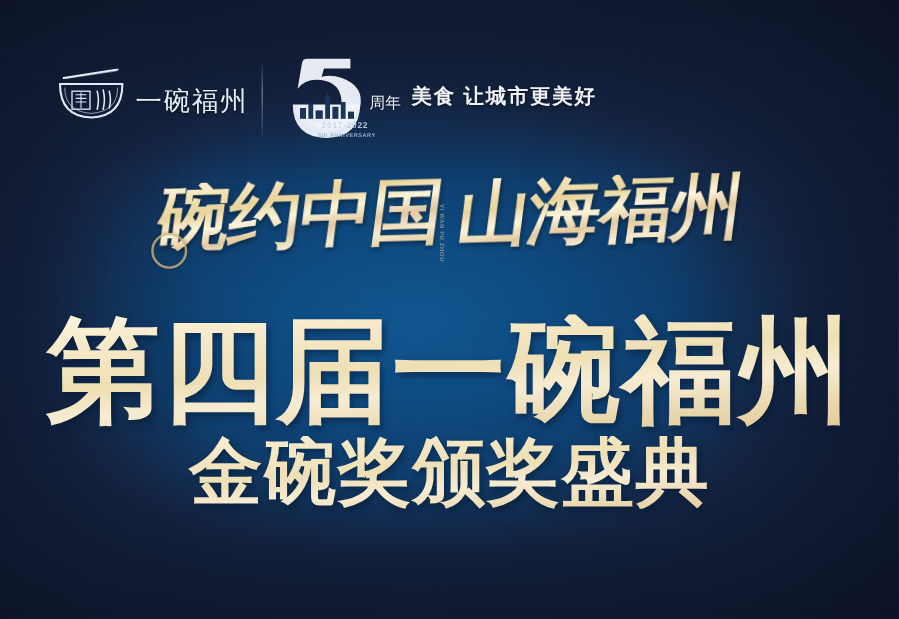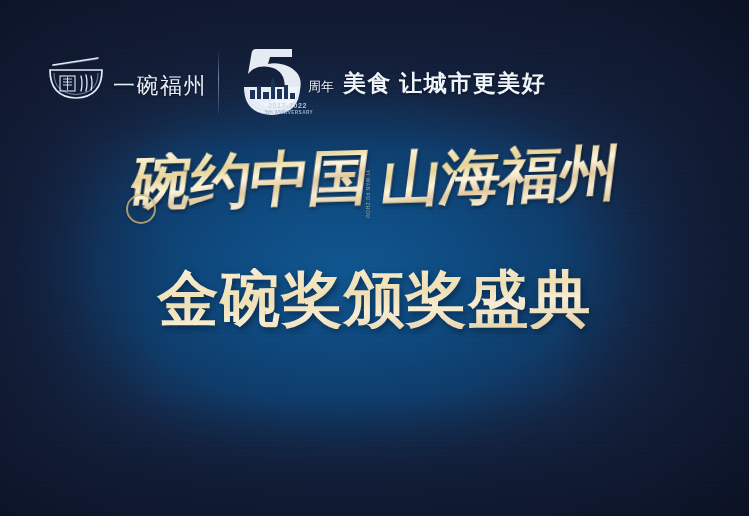--- a/index.html
+++ b/index.html
@@ -108,22 +108,22 @@
   .anniv-en {
     position:absolute; left:33px; top:65px;
     font-family:"Liberation Sans", sans-serif;
     font-size:4.6px; font-weight:bold; letter-spacing:0.45px;
     color:#9db0cc; line-height:1;
     white-space:nowrap;
   }
 
   .slogan {
     position:absolute; left:343px; top:48px;
-    font-family:Liberation Serif, serif;
-    font-size:23px; font-weight:bold;
+    font-family:Liberation Sans, sans-serif;
+    font-size:17px; font-weight:bold;
     letter-spacing:1.5px;
     color:#eff4fb; line-height:1;
     text-shadow:0 1px 3px rgba(0,0,0,0.5);
     white-space:nowrap;
   }
 
   
   .calli-row {
     position:absolute; left:0; top:144px;
     width:100%; height:82px;
@@ -271,17 +271,18 @@
   </div>
 
   <div class="calli-row">
     <div class="calli calli-left">碗约中国</div>
     <div class="calli-stamp"></div>
     <div class="calli-watermark">YI WAN FU ZHOU</div>
     <div class="calli calli-right">山海福州</div>
   </div>
 
   <div class="title-block">
+    <div class="title-line title-line-1">第四届一碗福州</div>
     <div class="title-line title-line-2">金碗奖颁奖盛典</div>
   </div>
 
   <div class="scanlines"></div>
 </div>
 
 </body></html>

